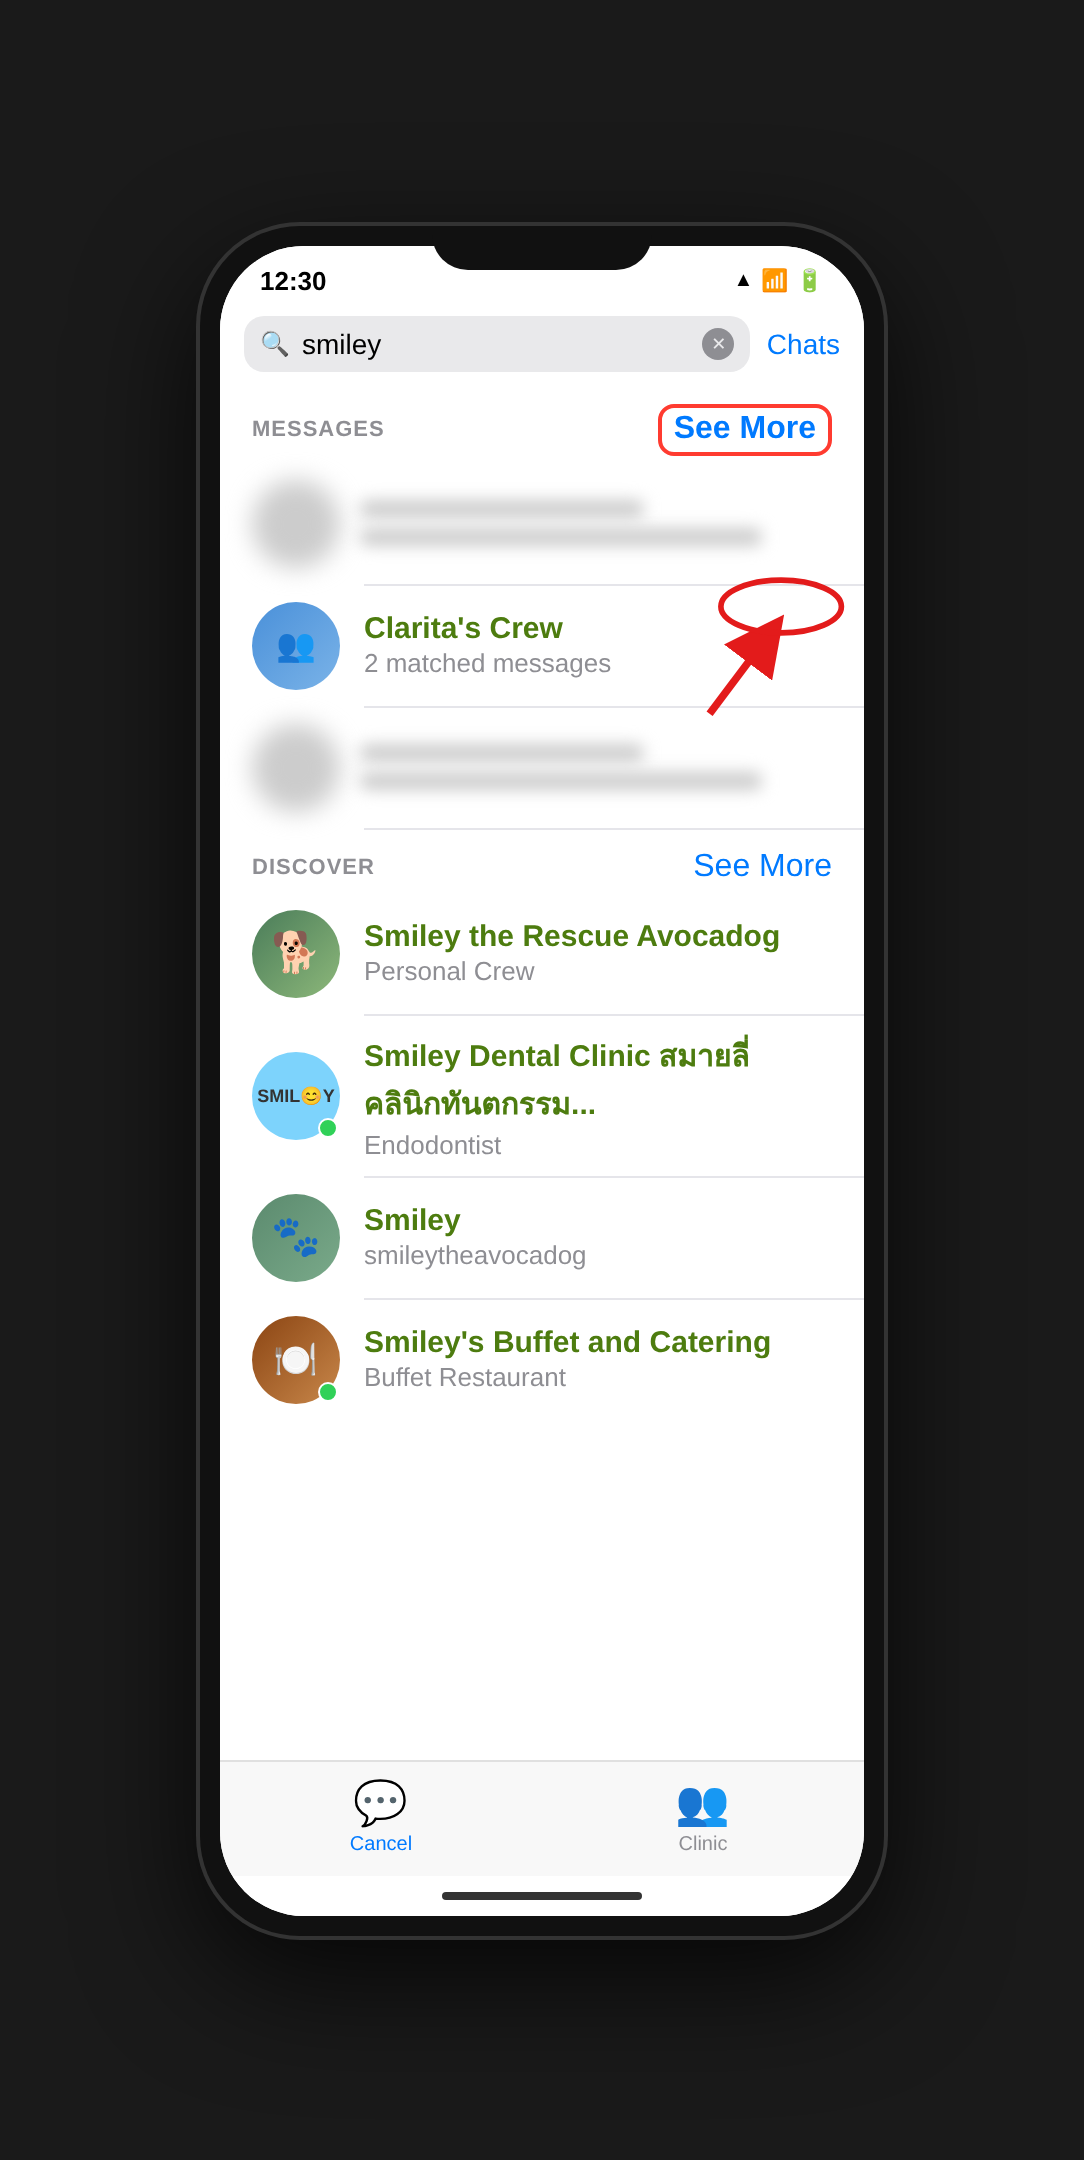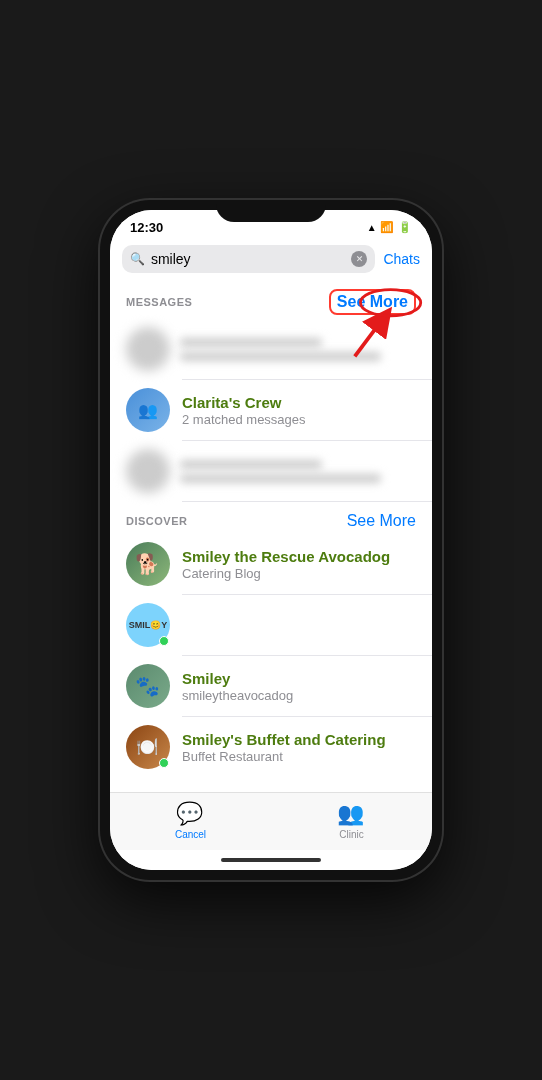--- a/index.html
+++ b/index.html
@@ -6,21 +6,21 @@
     body {
       background: #1a1a1a;
       display: flex;
       justify-content: center;
       align-items: center;
       min-height: 100vh;
       font-family: -apple-system, BlinkMacSystemFont, 'Helvetica Neue', sans-serif;
     }
     .phone-frame {
       width: 342px;
-      height: 680px;
+      height: 855px;
       background: #111;
       border-radius: 50px;
       padding: 10px;
       box-shadow: 0 0 0 2px #333, 0 20px 60px rgba(0,0,0,0.8);
       position: relative;
     }
     .phone-screen {
       width: 100%;
       height: 100%;
       background: #fff;
@@ -338,32 +338,36 @@
       </div>
 
       <div class="list-item">
         <div class="avatar-wrap">
           <div class="avatar avatar-rescue">
             <span style="font-size:20px;">🐕</span>
           </div>
         </div>
         <div class="item-text">
           <div class="item-name">Smiley the Rescue Avocadog</div>
-          <div class="item-sub">Catering Blog</div>
+          <div class="item-sub">Personal Crew</div>
         </div>
       </div>
       <div class="divider"></div>
 
       <div class="list-item">
         <div class="avatar-wrap">
           <div class="avatar avatar-dental">
             <span style="font-size:9px;font-weight:700;color:#333;">SMIL😊Y</span>
           </div>
           <div class="online-dot"></div>
         </div>
+        <div class="item-text">
+          <div class="item-name">Smiley Dental Clinic สมายลี่ คลินิกทันตกรรม...</div>
+          <div class="item-sub">Endodontist</div>
+        </div>
       </div>
       <div class="divider"></div>
 
       <div class="list-item">
         <div class="avatar-wrap">
           <div class="avatar avatar-smiley">
             <span style="font-size:20px;">🐾</span>
           </div>
         </div>
         <div class="item-text">

